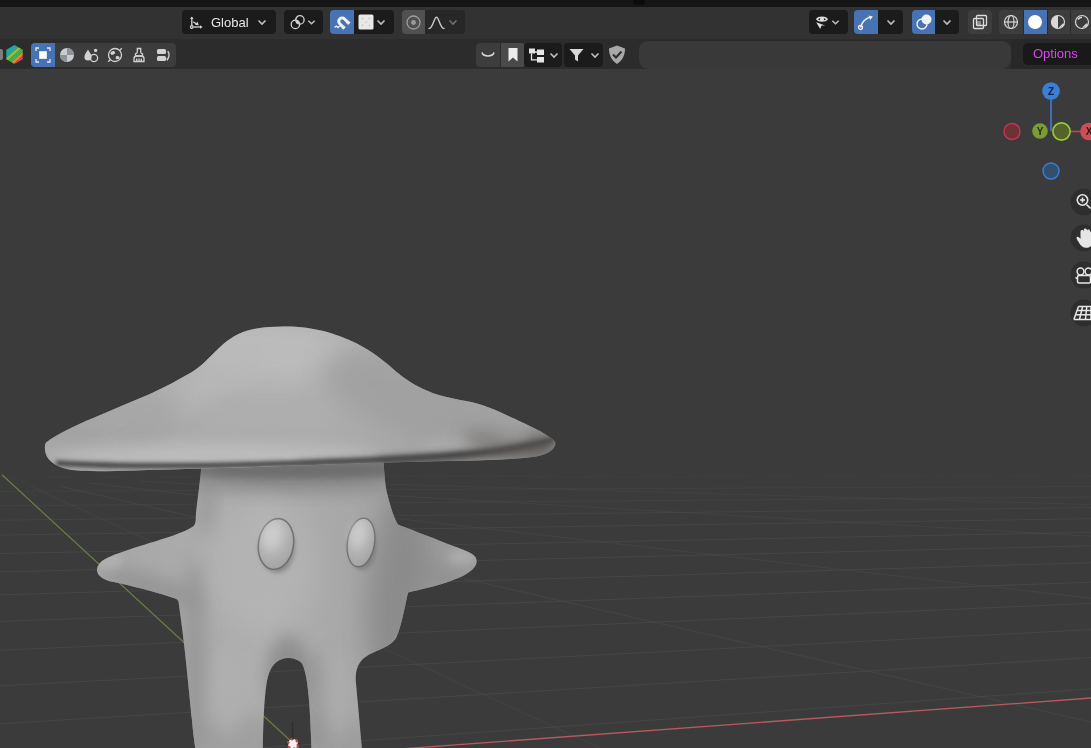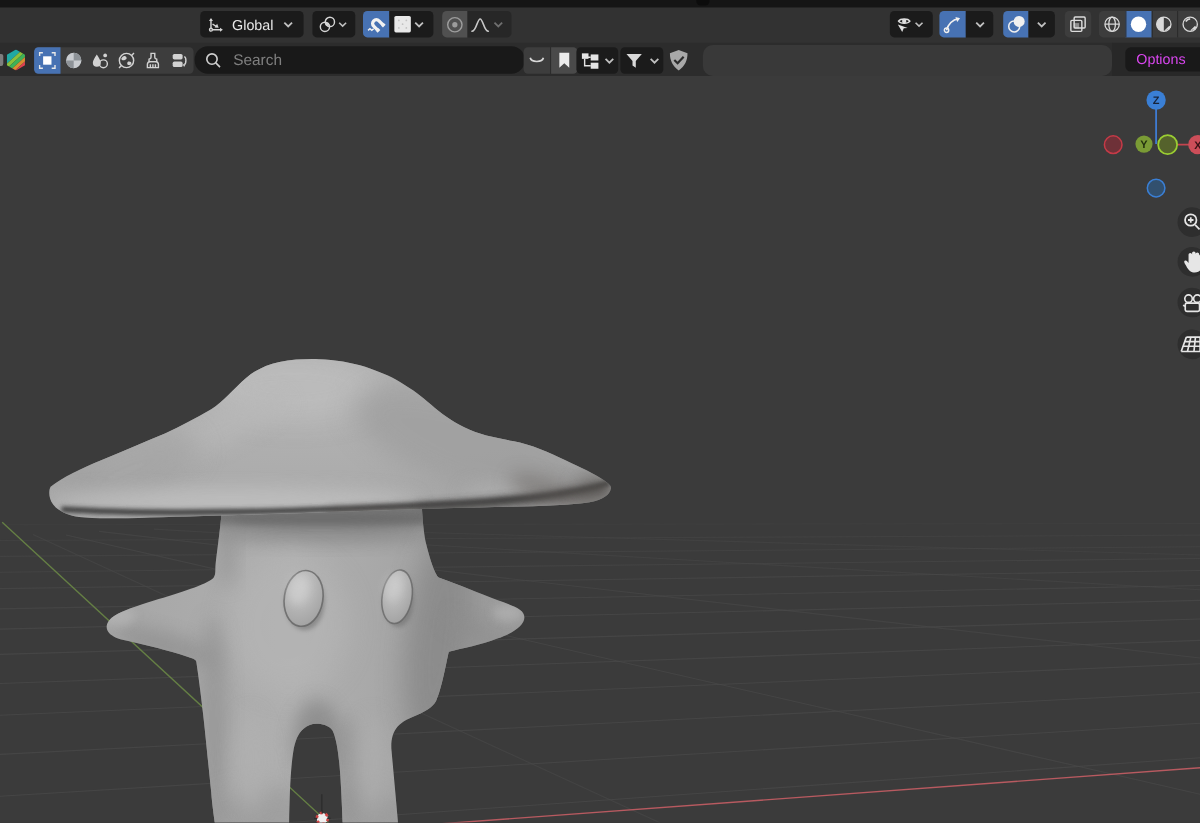--- a/index.html
+++ b/index.html
@@ -378,27 +378,20 @@
       <line x1="8" y1="11.5" x2="8" y2="14.5"></line>
       <line x1="10.3" y1="11.5" x2="10.3" y2="14.5"></line>
   </svg>
   <svg class="abs" style="left:155px;top:47px;" width="16" height="16" viewBox="0 0 16 16">
     <rect x="2" y="2" width="9" height="5" rx="1.5" fill="#d2d2d2"></rect>
     <rect x="2" y="9" width="9" height="5" rx="1.5" fill="#d2d2d2"></rect>
     <path d="M12.5,4.5 C14.5,5 14.5,11 12.5,11.5" fill="none" stroke="#d2d2d2" stroke-width="1.3"></path>
     <path d="M11,11.5 l2.8,0 l-1.4,2.4 Z" fill="#d2d2d2"></path>
   </svg>
 
-  <div class="abs" style="left:177px;top:42px;width:300px;height:25px;background:#191919;border-radius:12px;">
-    <svg class="abs" style="left:9px;top:5px;" width="16" height="16" viewBox="0 0 16 16" fill="none" stroke="#cfcfcf" stroke-width="1.5">
-      <circle cx="6.7" cy="6.7" r="4.7"></circle>
-        <line x1="10.2" y1="10.2" x2="14" y2="14"></line>
-    </svg>
-    <span class="abs" style="left:35px;top:4px;color:#7f7f7f;font-size:14px;">Search</span>
-  </div>
 
   <div class="btn2" style="left:476px;width:24px;border-radius:4px 0 0 4px;">
     <svg width="18" height="18" viewBox="0 0 18 18" fill="none" stroke="#d8d8d8" stroke-width="1.5">
       <path d="M3,6.5 C4,11 14,11 15,6.5"></path>
     </svg>
   </div>
   <div class="btn2" style="left:500.5px;width:24px;background:#4a4a4a;border-radius:0 4px 4px 0;">
     <svg width="14" height="16" viewBox="0 0 14 16">
         <path d="M2.5,1 L11.5,1 L11.5,14.5 L7,10.5 L2.5,14.5 Z" fill="#ececec"></path>
       </svg>

